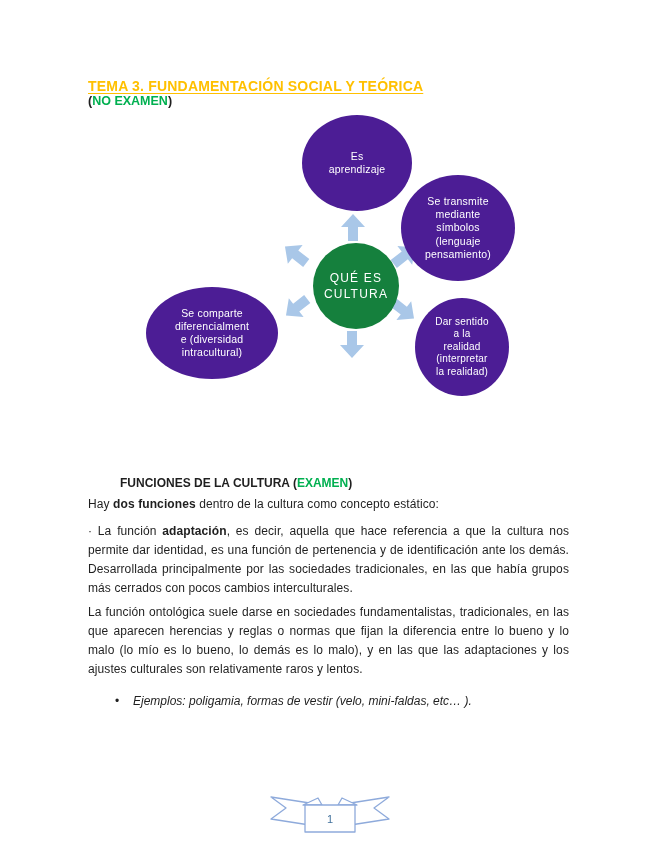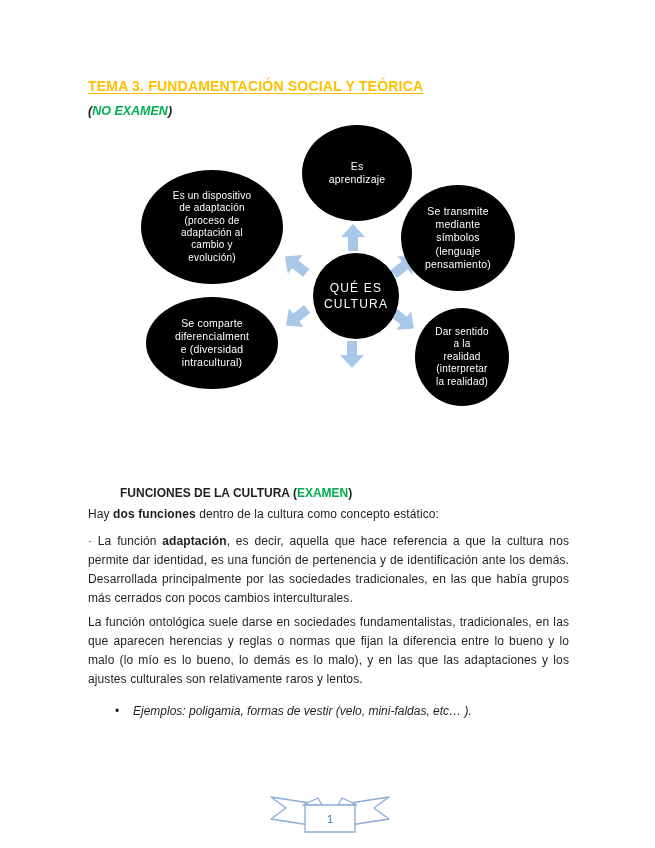--- a/index.html
+++ b/index.html
@@ -31,48 +31,46 @@
     margin-top: 26px;
     font-size: 12.5px;
     font-weight: bold;
     line-height: 19px;
   }
   .sec-num { width: 39px; flex: 0 0 39px; }
   .sec-text { flex: 1; text-align: justify; }
   .green { color: #00B050; }
   .paren { color: #1f1f1f; }
   .no-exam {
-    margin-top: 10px;
     font-size: 12.5px;
     font-weight: bold;
-    font-style: italic;
   }
   
   .diagram {
     position: relative;
     margin-top: 6px;
     height: 345px;
   }
   .arrows-svg { position: absolute; inset: 0; width: 100%; height: 100%; }
   .node {
     position: absolute;
-    background: #000000;
+    background: #4c1d95;
     border-radius: 50%;
     color: #ffffff;
     display: flex;
     align-items: center;
     justify-content: center;
     text-align: center;
     font-size: 10.5px;
     line-height: 1.24;
     letter-spacing: 0.2px;
     white-space: pre-line;
   }
   .node.center-circle {
-    background: #000000;
+    background: #15803d;
     font-size: 12px;
     letter-spacing: 1.2px;
     line-height: 1.35;
   }
   
   h2.sub-heading {
     margin: 17px 0 0 0;
     font-size: 12px;
     font-weight: bold;
     padding-left: 32px;
@@ -118,26 +116,20 @@
           <polygon points="0,-14 12,-1 5,-1 5,13 -5,13 -5,-1 -12,-1" transform="translate(208,141) rotate(-52)"></polygon>
           <polygon points="0,-14 12,-1 5,-1 5,13 -5,13 -5,-1 -12,-1" transform="translate(316,142) rotate(52)"></polygon>
           <polygon points="0,-14 12,-1 5,-1 5,13 -5,13 -5,-1 -12,-1" transform="translate(209,193) rotate(-128)"></polygon>
           <polygon points="0,-14 12,-1 5,-1 5,13 -5,13 -5,-1 -12,-1" transform="translate(315,196) rotate(128)"></polygon>
           <polygon points="0,-14 12,-1 5,-1 5,13 -5,13 -5,-1 -12,-1" transform="translate(264,230) rotate(180)"></polygon>
         </g>
       </svg>
 
       <div class="node" style="left:214px; top:1px; width:110px; height:96px;">Es
 aprendizaje</div>
-      <div class="node" style="left:53px; top:46px; width:142px; height:114px; font-size:10px;">Es un dispositivo
-de adaptación
-(proceso de
-adaptación al
-cambio y
-evolución)</div>
       <div class="node" style="left:313px; top:61px; width:114px; height:106px;">Se transmite
 mediante
 símbolos
 (lenguaje
 pensamiento)</div>
       <div class="node" style="left:58px; top:173px; width:132px; height:92px;">Se comparte
 diferencialment
 e (diversidad
 intracultural)</div>
       <div class="node" style="left:327px; top:184px; width:94px; height:98px; font-size:10px;">Dar sentido

